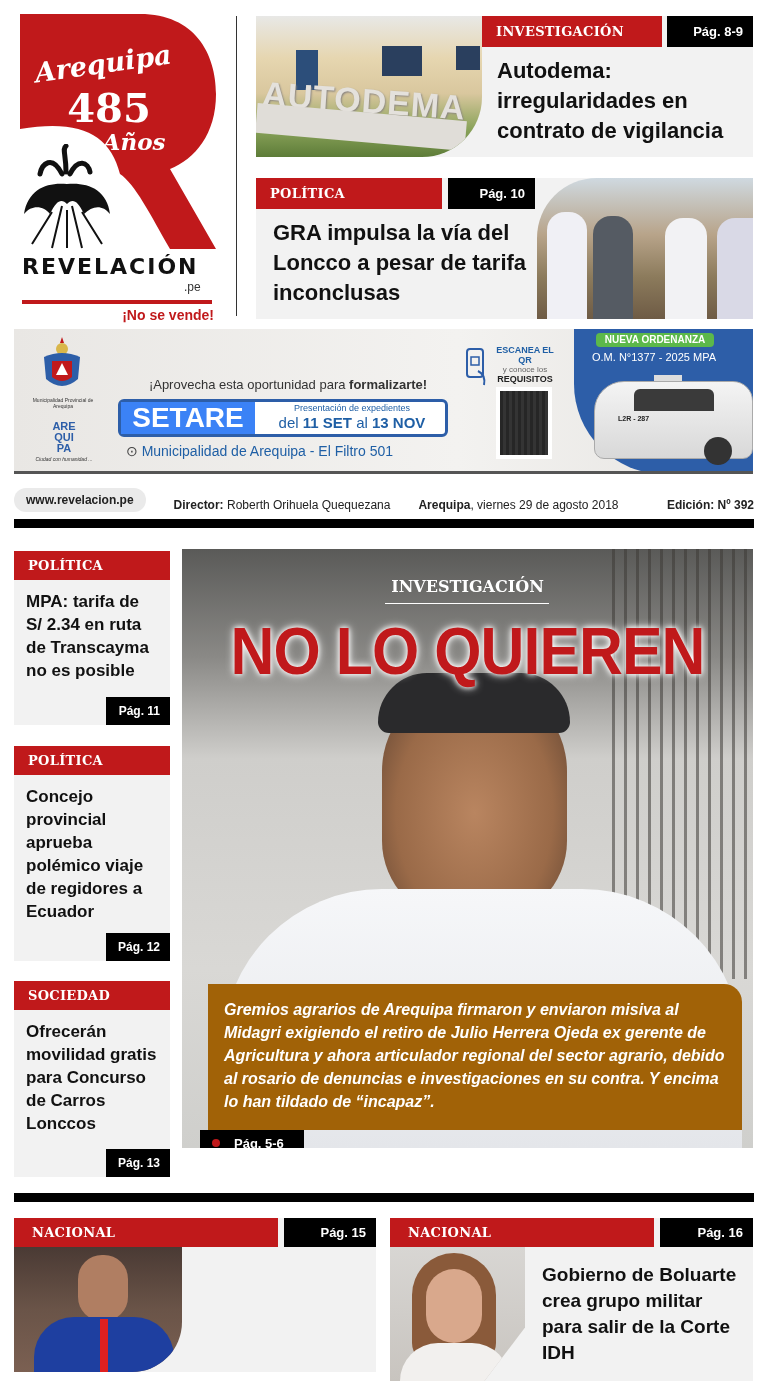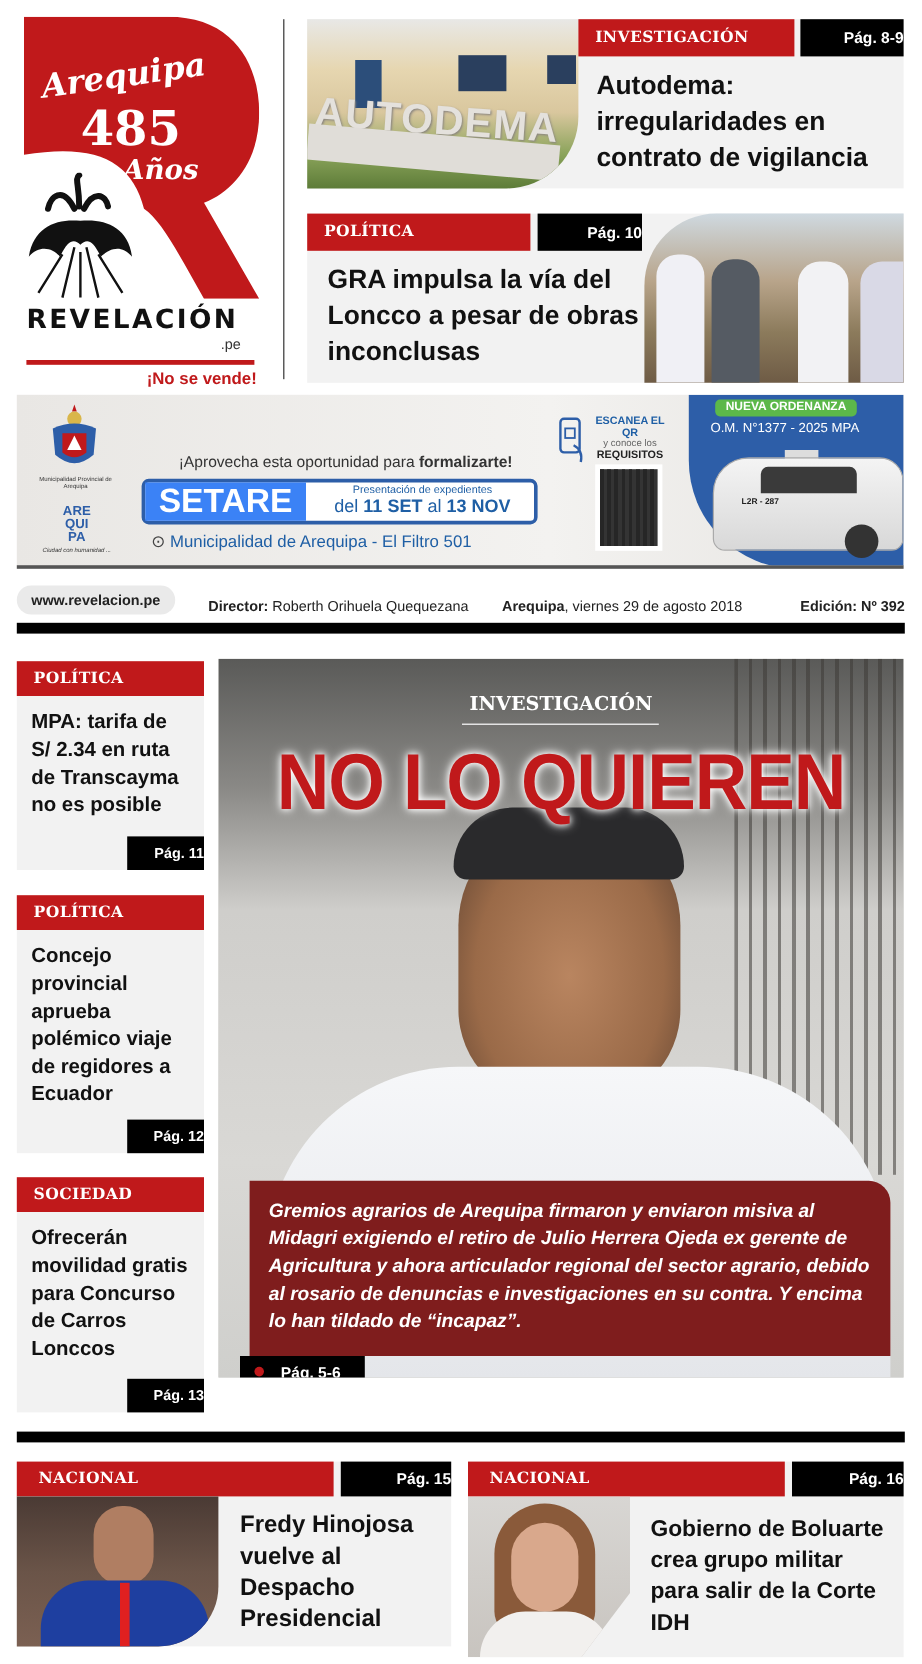--- a/index.html
+++ b/index.html
@@ -1,20 +1,20 @@
 <!DOCTYPE html>
 <html><head>
 <meta charset="utf-8">
 <style>
   * { box-sizing: border-box; margin: 0; padding: 0; }
   body { width: 768px; height: 1387px; background: #ffffff; font-family: "Liberation Sans", sans-serif; position: relative; overflow: hidden; color: #111; }
   .abs { position: absolute; }
   .red { background: #c0191b; }
   .tag { color: #fff; font-family: "DejaVu Serif", serif; font-weight: bold; font-size: 13px; letter-spacing: 0.3px; display: flex; align-items: center; padding-left: 14px; }
-  .pag { background: #000; color: #fff; font-weight: bold; font-size: 13px; display: flex; align-items: center; justify-content: flex-end; font-family: "Liberation Sans", sans-serif; }
+  .pag { background: #000; color: #fff; font-weight: bold; font-size: 13px; display: flex; align-items: center; justify-content: flex-end; padding-right: 10px; font-family: "Liberation Sans", sans-serif; }
   .headline { font-weight: bold; color: #111; font-family: "Liberation Sans", sans-serif; }
   .card { background: #f2f2f2; }
   .photo { overflow: hidden; }
   .logo-txt { color: #fff; font-family: "DejaVu Serif", serif; font-style: italic; font-weight: bold; text-align: center; }
 
   
   .ad { left: 14px; top: 329px; width: 739px; height: 145px; background: linear-gradient(90deg,#e9e7e4,#f3f2f0 60%,#e6e4e1); border-bottom: 3px solid #555; overflow: hidden; }
   .ad-blue { color: #1f5fa5; }
 
   
@@ -24,21 +24,21 @@
 
   
   .side { left: 14px; width: 156px; }
   .side .tag { height: 29px; }
   .side .body { background: #f2f2f2; padding: 10px 12px 0 12px; position: relative; }
   .side .headline { font-size: 17px; line-height: 23px; }
   .side .pag { position: absolute; right: 0; bottom: 0; width: 64px; height: 28px; font-size: 12px; }
 
   
   .feature { left: 182px; top: 549px; width: 571px; height: 599px; overflow: hidden; background: #cfcfcc; }
-  .summary { background: #7f1d1d; color: #fff; font-style: italic; font-weight: bold; font-size: 16px; line-height: 23px; padding: 14px 16px; border-radius: 0 18px 0 0; }
+  .summary { background: #a16207; color: #fff; font-style: italic; font-weight: bold; font-size: 16px; line-height: 23px; padding: 14px 16px; border-radius: 0 18px 0 0; }
 </style>
 </head>
 <body>
 
 <div class="abs" style="left:14px;top:14px;width:210px;height:312px;">
   <svg class="abs" style="left:6px;top:0;" width="196" height="235" viewBox="0 0 196 235">
     <path d="M0 0 H120 C175 0 196 40 196 80 C196 120 175 145 150 155 L196 235 H150 C130 200 115 170 100 160 C90 120 60 105 0 115 Z" fill="#c0191b"></path>
   </svg>
   <div class="abs logo-txt" style="left:14px;top:34px;width:150px;font-size:27px;transform:rotate(-8deg);">Arequipa</div>
   <div class="abs logo-txt" style="left:40px;top:70px;width:110px;font-size:40px;font-style:normal;">485</div>
@@ -64,21 +64,21 @@
     <div class="abs" style="left:0;top:96px;width:210px;height:30px;background:#e0ddd8;transform:rotate(5deg);"></div>
   </div>
   <div class="abs red tag" style="left:226px;top:0;width:180px;height:31px;">INVESTIGACIÓN</div>
   <div class="abs pag" style="left:411px;top:0;width:86px;height:31px;">Pág. 8-9</div>
   <div class="abs headline" style="left:241px;top:40px;width:250px;font-size:22px;line-height:30px;">Autodema: irregularidades en contrato de vigilancia</div>
 </div>
 
 <div class="abs card" style="left:256px;top:178px;width:497px;height:141px;">
   <div class="abs red tag" style="left:0;top:0;width:186px;height:31px;">POLÍTICA</div>
   <div class="abs pag" style="left:192px;top:0;width:87px;height:31px;">Pág. 10</div>
-  <div class="abs headline" style="left:17px;top:40px;width:262px;font-size:22px;line-height:30px;">GRA impulsa la vía del Loncco a pesar de obras inconclusas</div>
+  <div class="abs headline" style="left:17px;top:40px;width:262px;font-size:22px;line-height:30px;">GRA impulsa la vía del Loncco a pesar de tarifa inconclusas</div>
   <div class="abs photo" style="left:281px;top:0;width:216px;height:141px;border-radius:60px 0 0 0;background:linear-gradient(180deg,#cfd9e0 0%,#b8a48a 40%,#8c7b5c 70%,#6e5b45 100%);">
     <div class="abs" style="left:10px;top:34px;width:40px;height:107px;background:#f0f0f5;border-radius:18px 18px 0 0;"></div>
     <div class="abs" style="left:56px;top:38px;width:40px;height:103px;background:#555b63;border-radius:18px 18px 0 0;"></div>
     <div class="abs" style="left:128px;top:40px;width:42px;height:101px;background:#f2f2f4;border-radius:18px 18px 0 0;"></div>
     <div class="abs" style="left:180px;top:40px;width:36px;height:101px;background:#d9d9e6;border-radius:18px 0 0 0;"></div>
   </div>
 </div>
 
 <div class="abs ad">
   <svg class="abs" style="left:24px;top:6px;" width="48" height="60" viewBox="0 0 48 60">
@@ -192,21 +192,20 @@
 <div class="abs thickbar" style="left:14px;top:1193px;width:740px;"></div>
 
 <div class="abs card" style="left:14px;top:1218px;width:362px;height:154px;">
   <div class="abs red tag" style="left:0;top:0;width:264px;height:29px;padding-left:18px;">NACIONAL</div>
   <div class="abs pag" style="left:270px;top:0;width:92px;height:29px;">Pág. 15</div>
   <div class="abs photo" style="left:0;top:29px;width:168px;height:125px;border-radius:0 0 50px 0;background:linear-gradient(180deg,#4a3a34 0%,#6a5448 50%,#7b6052 100%);">
     <div class="abs" style="left:64px;top:8px;width:50px;height:66px;background:#b07e62;border-radius:24px;"></div>
     <div class="abs" style="left:20px;top:70px;width:140px;height:55px;background:#1e3fa0;border-radius:40px 40px 0 0;"></div>
     <div class="abs" style="left:86px;top:72px;width:8px;height:53px;background:#e02020;"></div>
   </div>
-  <div class="abs headline" style="left:186px;top:40px;width:170px;font-size:20px;line-height:26px;">Fredy Hinojosa vuelve al Despacho Presidencial</div>
 </div>
 
 <div class="abs card" style="left:390px;top:1218px;width:363px;height:163px;">
   <div class="abs red tag" style="left:0;top:0;width:264px;height:29px;padding-left:18px;">NACIONAL</div>
   <div class="abs pag" style="left:270px;top:0;width:93px;height:29px;">Pág. 16</div>
   <div class="abs photo" style="left:0;top:29px;width:135px;height:134px;border-radius:0 0 0 0;border-top-right-radius:0;background:linear-gradient(180deg,#d8d6d3,#c8c4bf);clip-path:polygon(0 0,100% 0,100% 60%,70% 100%,0 100%);">
     <div class="abs" style="left:22px;top:6px;width:84px;height:110px;background:#8a5a3a;border-radius:42px 42px 20px 20px;"></div>
     <div class="abs" style="left:36px;top:22px;width:56px;height:74px;background:#d9a88c;border-radius:28px;"></div>
     <div class="abs" style="left:10px;top:96px;width:110px;height:38px;background:#f2f0ee;border-radius:40px 40px 0 0;"></div>
   </div>

